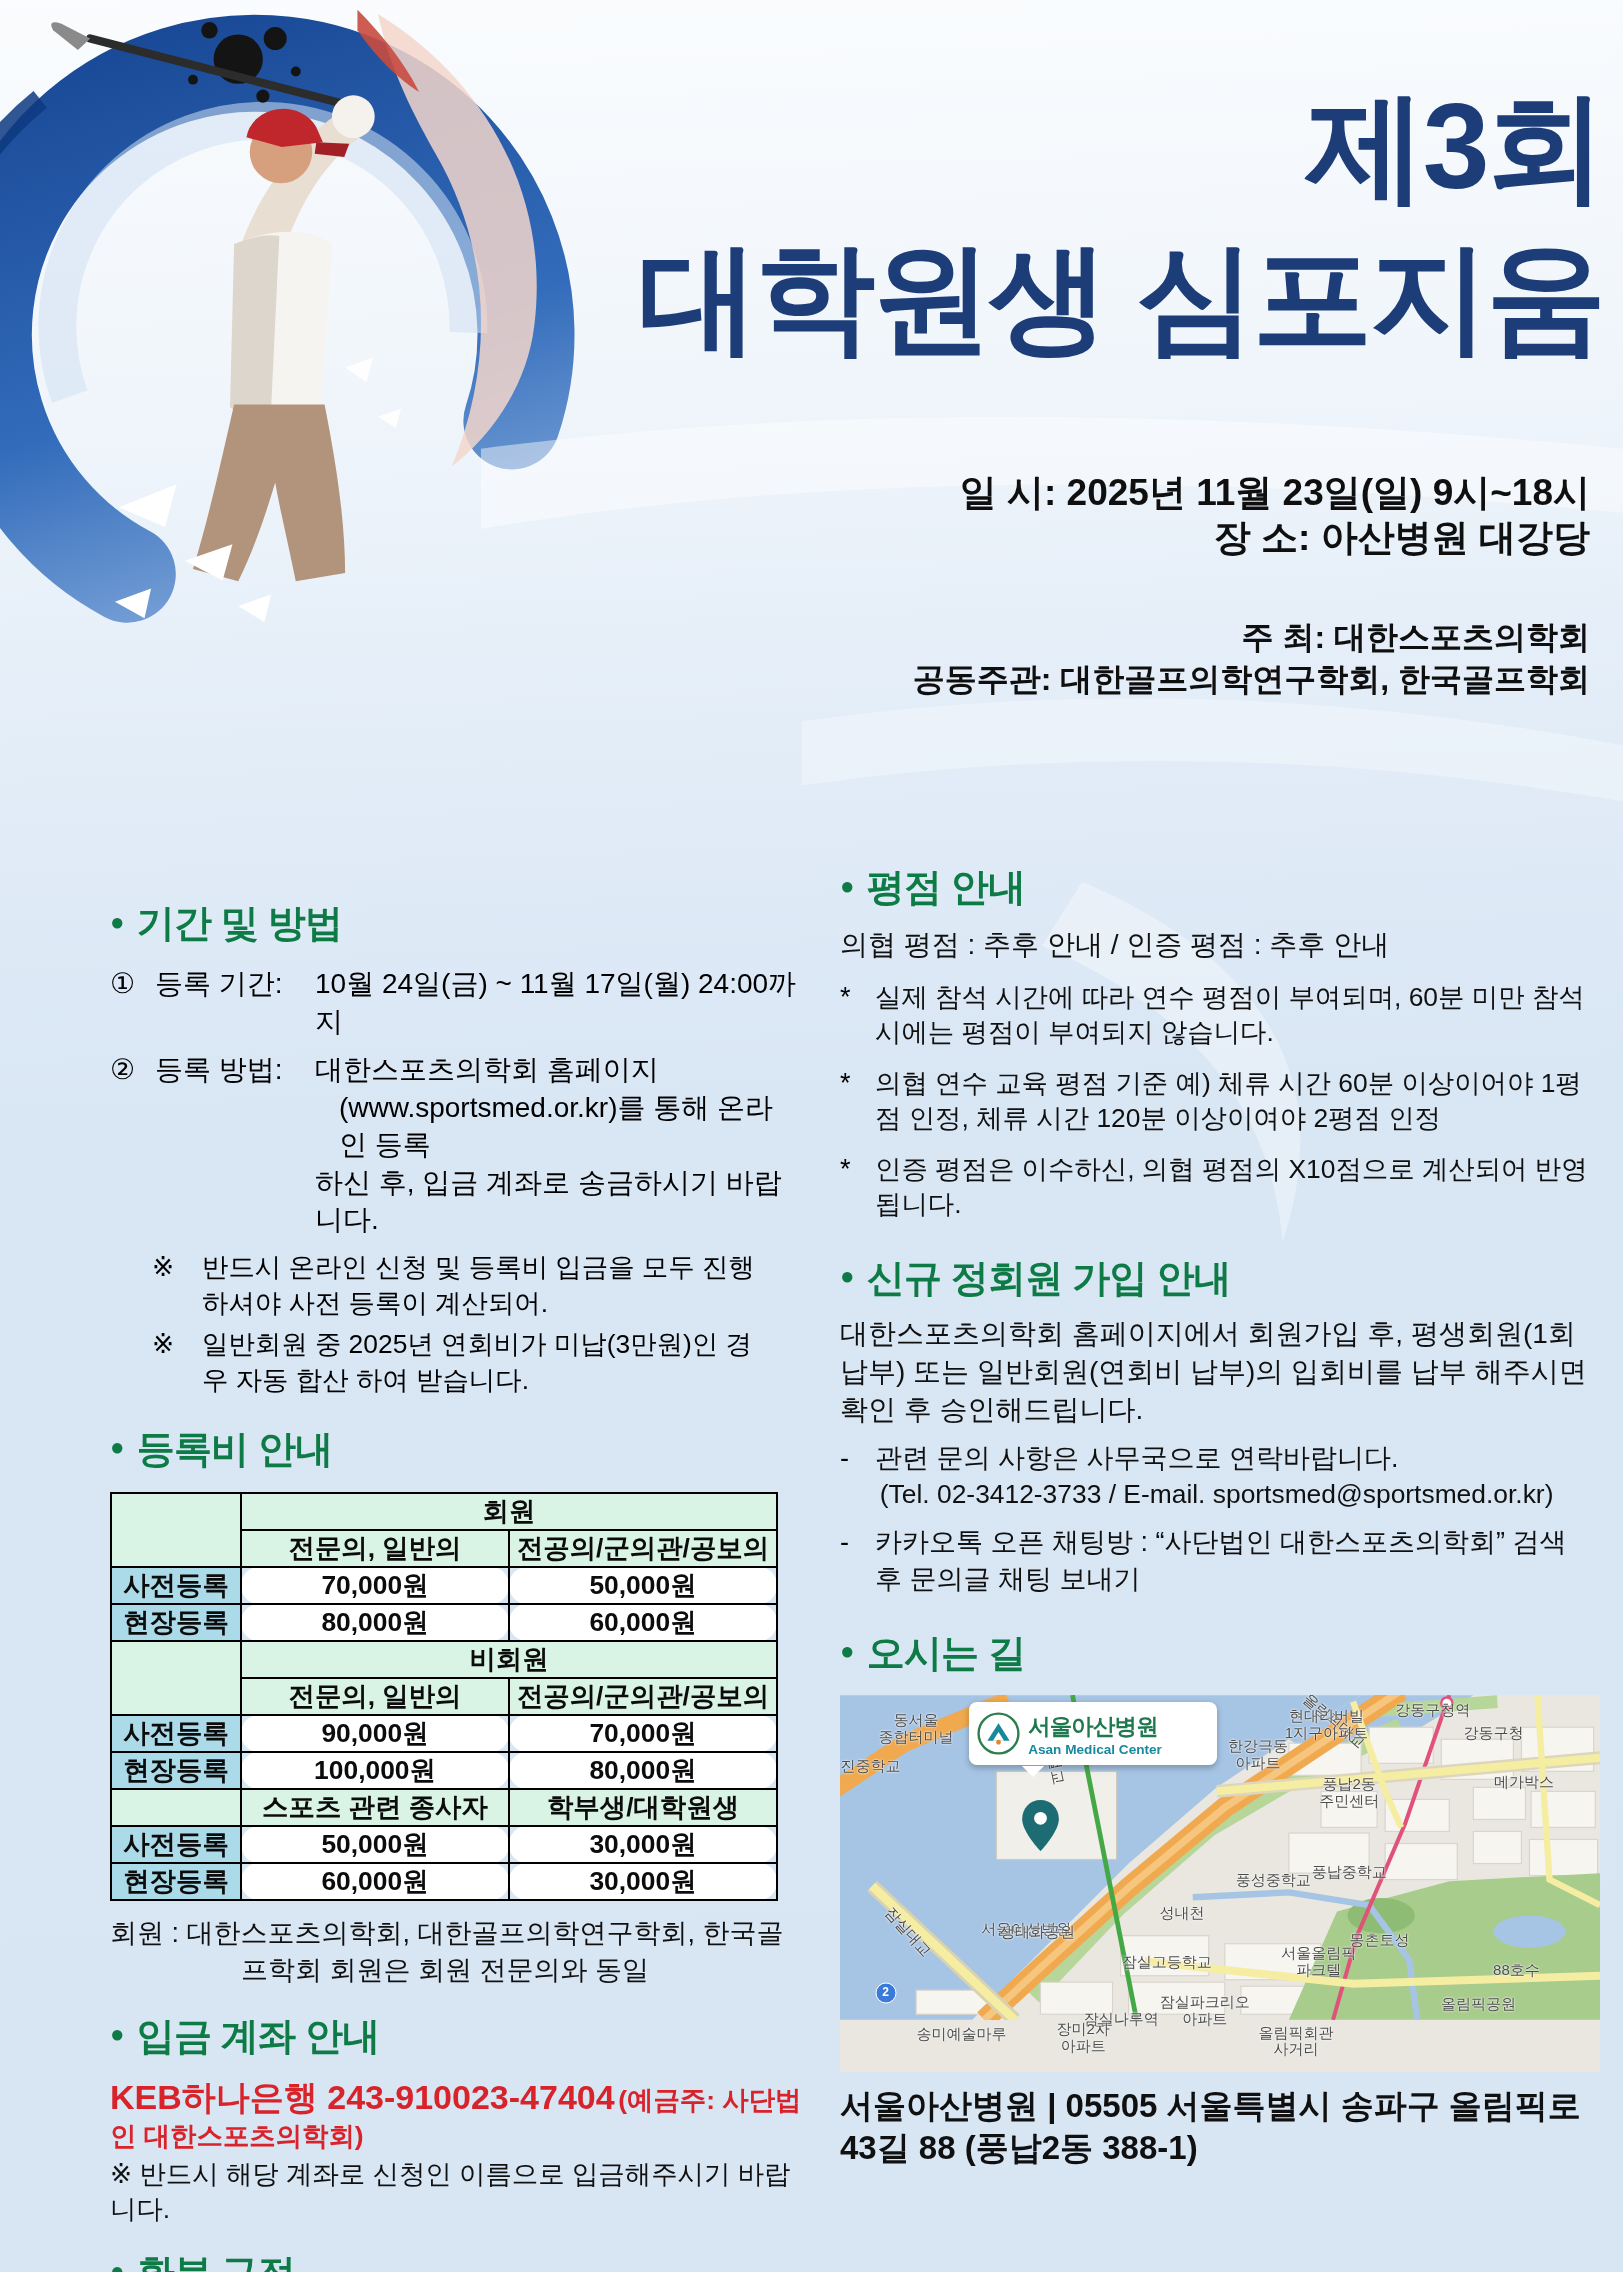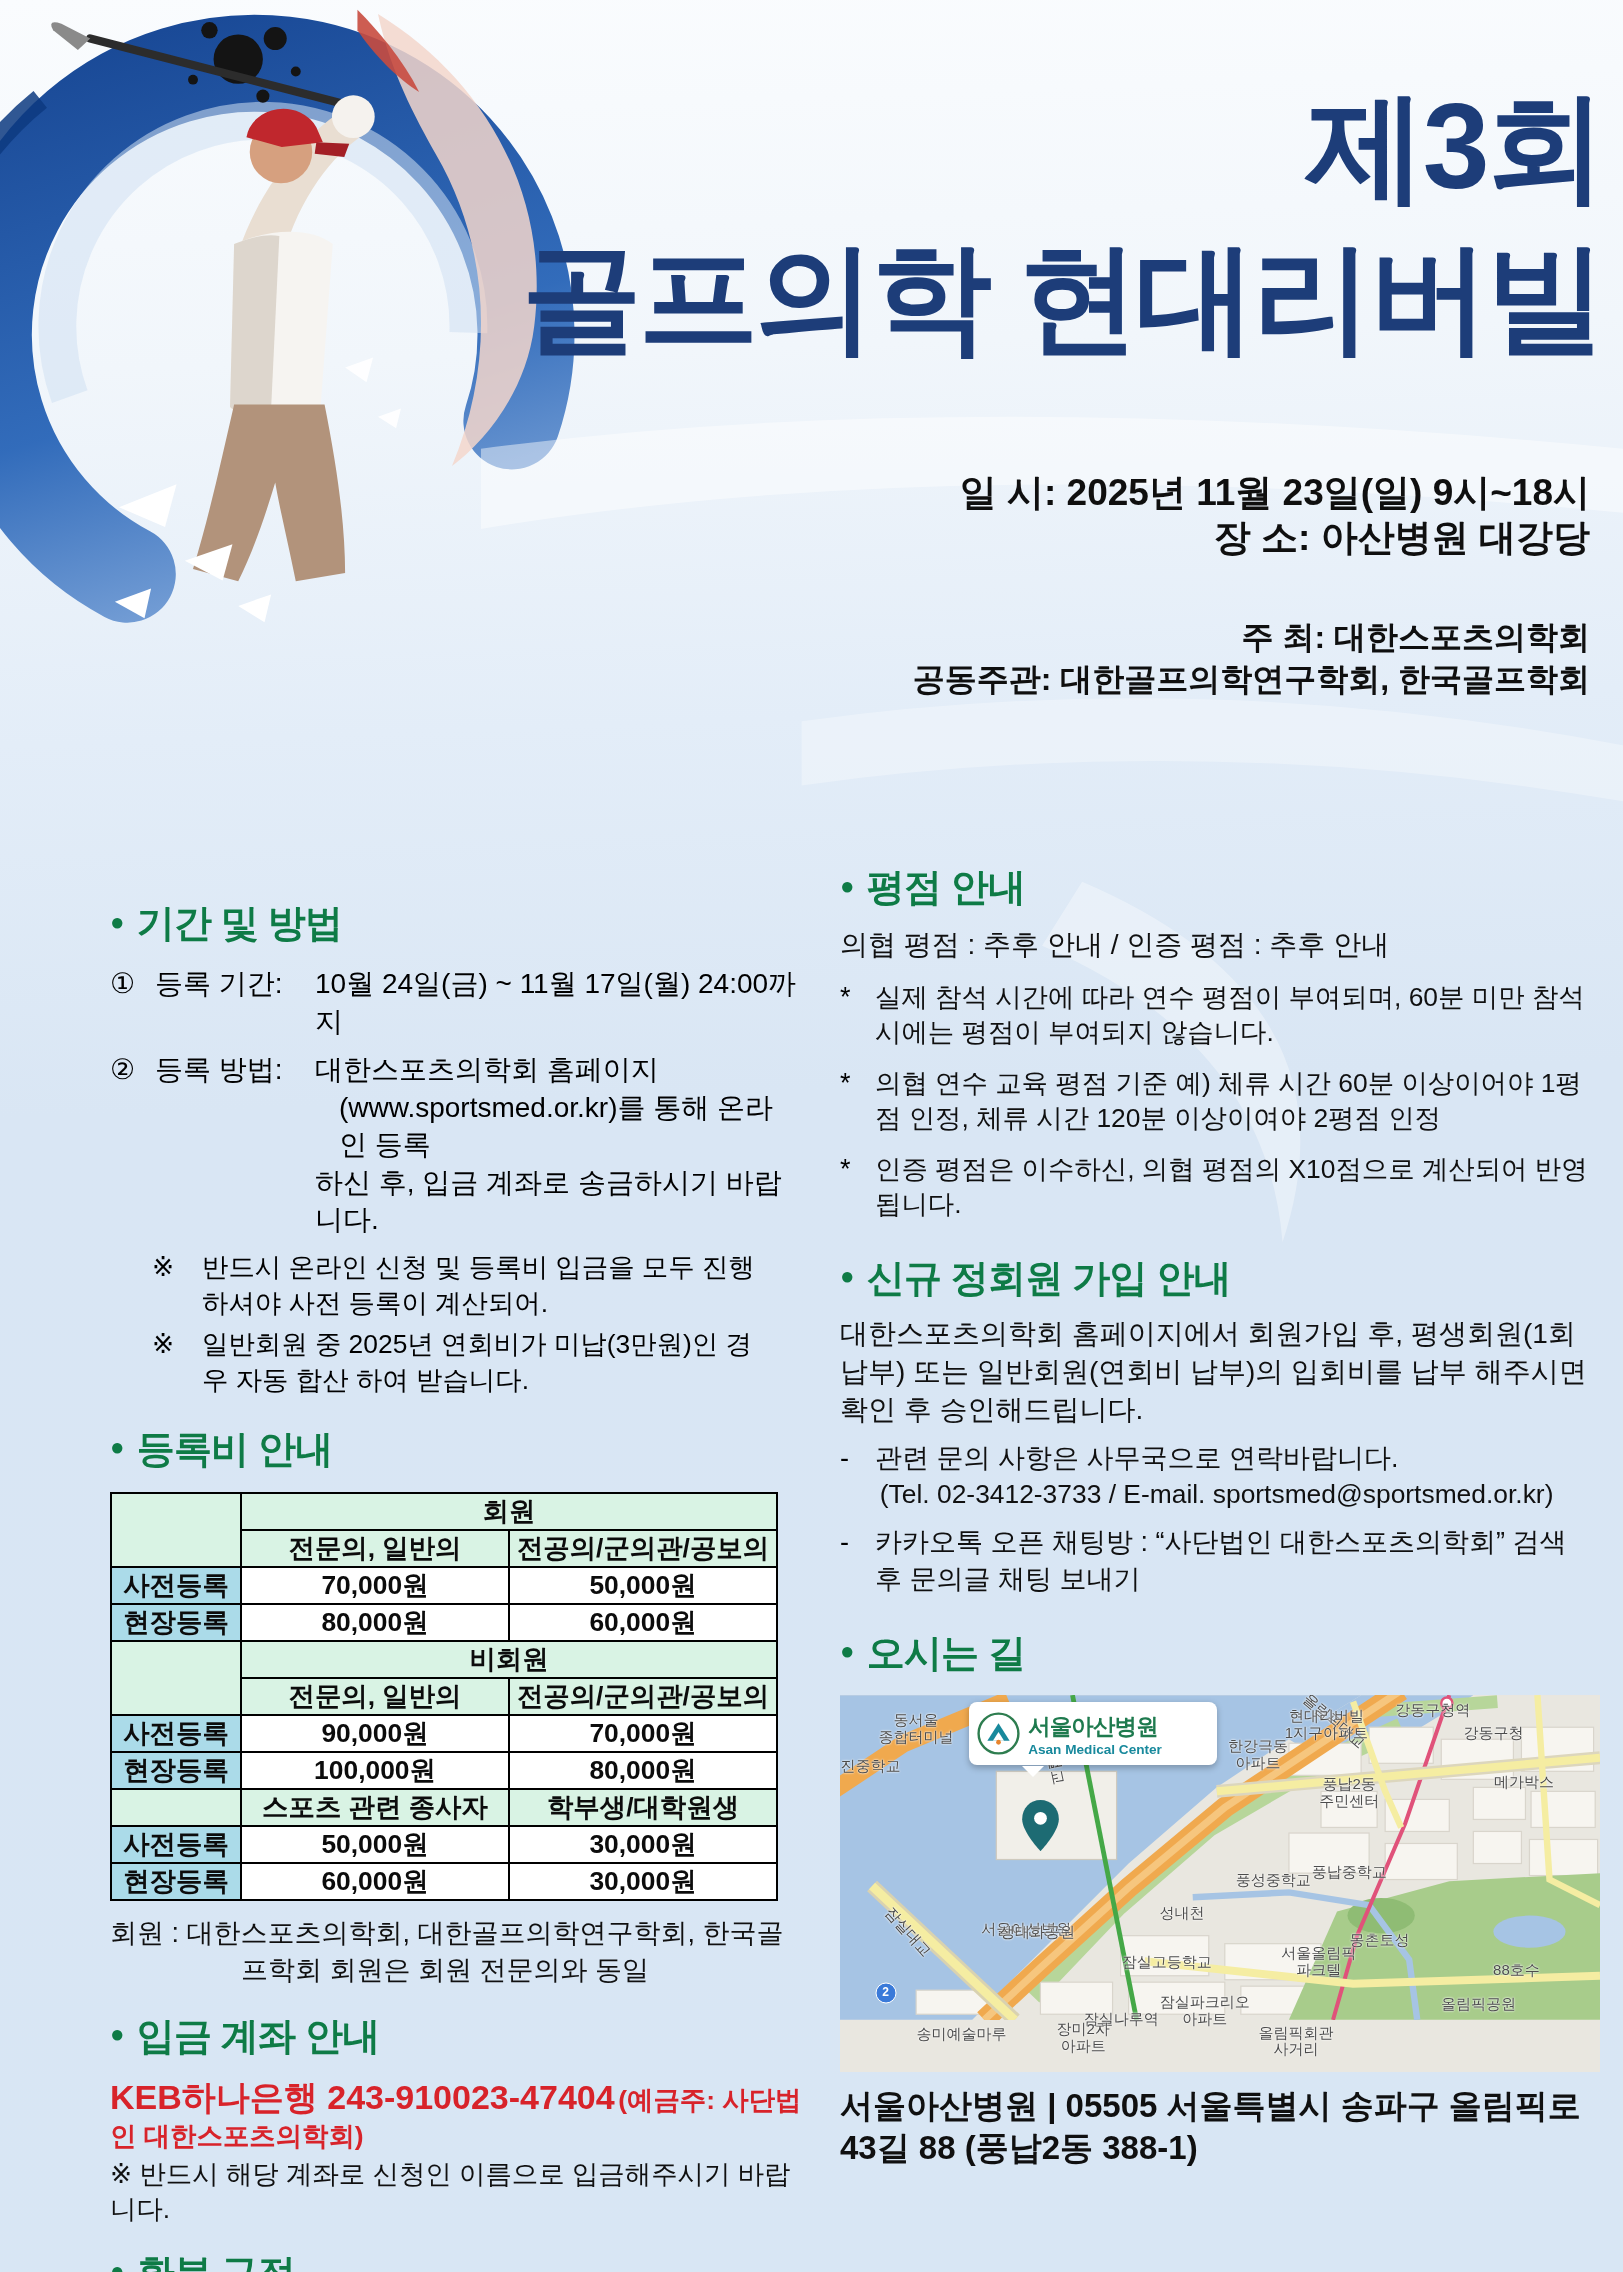--- a/index.html
+++ b/index.html
@@ -31,21 +31,21 @@
   .ind1{margin-left:24px;}
   .note-item{display:flex;margin-top:11.2px;padding-left:42px;}
   .note-item .mk{flex:0 0 50px;font-size:26.4px;line-height:1.36;}
   .note-item .ct{flex:1;font-size:26.4px;line-height:1.36;max-width:561px;}
   
   table.fee{border-collapse:collapse;width:667px;margin-top:19px;table-layout:fixed;}
   table.fee td{border:2.4px solid #000;height:35px;text-align:center;font-size:26.4px;font-weight:bold;
                color:#0c0c0c;padding:0 3.2px;overflow:hidden;white-space:nowrap;}
   td.mint{background:#d9f3e4;}
   td.blu{background:#abdbe9;}
-  td.wht{background:#ffffff;}
+  td.wht{background:#ffffff;border-radius:18px;}
   col.c0{width:130px;} col.c1{width:268px;} col.c2{width:268px;}
   .tbl-note{margin-top:14.4px;font-size:27px;line-height:1.36;padding-left:131px;text-indent:-131px;color:#101010;}
   
   .dep-red{margin-top:14.4px;width:709px;color:#d8232a;font-weight:bold;line-height:1.3;word-break:break-all;}
   .dep-acct{font-size:34px;}
   .dep-holder{font-size:26.4px;}
   .dep-note{margin-top:4px;font-size:26.4px;color:#101010;}
   
   .sumline{margin-top:14.4px;font-size:28px;color:#101010;}
   .star-item{display:flex;margin-top:16px;}
@@ -119,21 +119,21 @@
   </svg>
 
   <svg class="bgwave" viewBox="0 0 2026 2836" xmlns="http://www.w3.org/2000/svg" preserveAspectRatio="none">
     <path d="M600,560 Q1200,480 2026,560 L2026,640 Q1200,560 600,660 Z" fill="#ffffff" opacity="0.45"></path>
     <path d="M1000,900 Q1500,830 2026,930 L2026,1000 Q1500,910 1000,980 Z" fill="#ffffff" opacity="0.3"></path>
     <path d="M1350,1100 Q1700,1250 1600,1550 Q1580,1300 1300,1180 Z" fill="#ffffff" opacity="0.35"></path>
   </svg>
 
   <div class="title">
     <div>제3회</div>
-    <div>골프의학 현대리버빌</div>
+    <div>대학원생 심포지움</div>
   </div>
 
   <div class="evt">
     <div>일 시: 2025년 11월 23일(일) 9시~18시</div>
     <div>장 소: 아산병원 대강당</div>
   </div>
 
   <div class="host">
     <div>주 최: 대한스포츠의학회</div>
     <div>공동주관: 대한골프의학연구학회, 한국골프학회</div>

